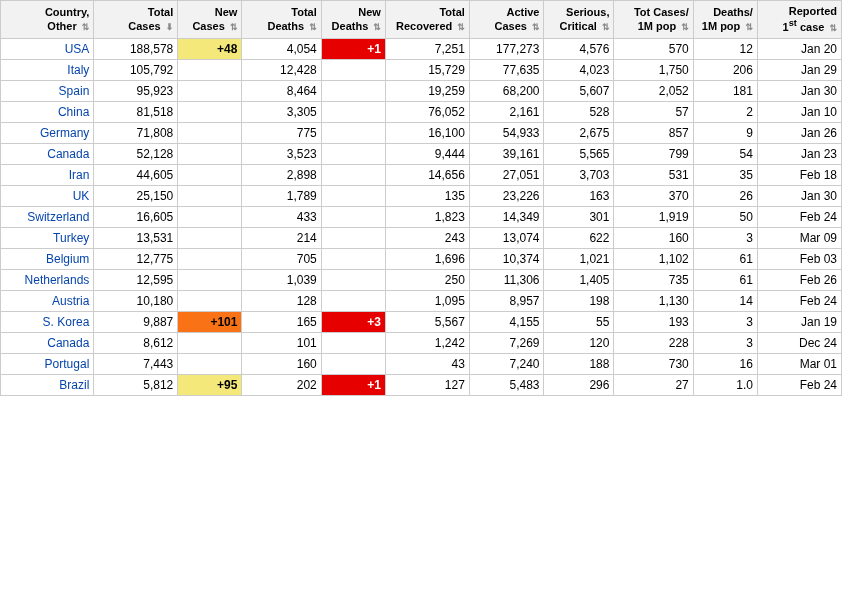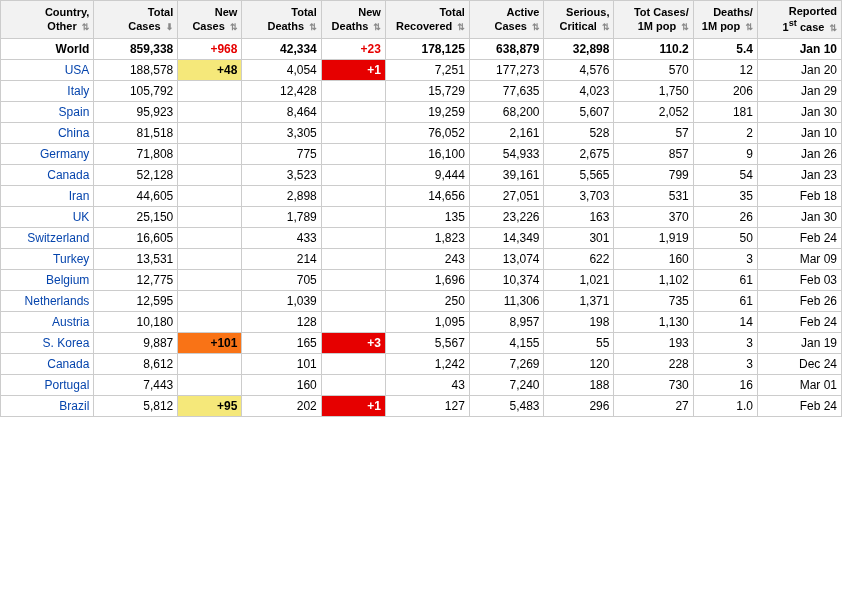--- a/index.html
+++ b/index.html
@@ -91,33 +91,20 @@
       </th>
       <th class="col-deaths-per-m">
         Deaths/<br>1M pop <span class="sort-icon">⇅</span>
       </th>
       <th class="col-reported">
         Reported<br>1<sup>st</sup> case <span class="sort-icon">⇅</span>
       </th>
     </tr>
   </thead>
   <tbody id="table-body">
-  <tr class="world-row">
-  <td>World</td>
-  <td>859,338</td>
-  <td style="color:#e60000;font-weight:bold">+968</td>
-  <td>42,334</td>
-  <td style="color:#e60000;font-weight:bold">+23</td>
-  <td>178,125</td>
-  <td>638,879</td>
-  <td>32,898</td>
-  <td>110.2</td>
-  <td>5.4</td>
-  <td>Jan 10</td>
-</tr>
       <tr>
     <td><a href="#">USA</a></td>
     <td>188,578</td>
     <td style="background-color:#f5e87a;font-weight:bold;">+48</td>
     <td>4,054</td>
     <td style="background-color:#e60000;color:white;font-weight:bold;">+1</td>
     <td>7,251</td>
     <td>177,273</td>
     <td>4,576</td>
     <td>570</td>
@@ -255,21 +242,21 @@
     <td>Feb 03</td>
   </tr>
       <tr>
     <td><a href="#">Netherlands</a></td>
     <td>12,595</td>
     <td style=""></td>
     <td>1,039</td>
     <td style=""></td>
     <td>250</td>
     <td>11,306</td>
-    <td>1,371</td>
+    <td>1,405</td>
     <td>735</td>
     <td>61</td>
     <td>Feb 26</td>
   </tr>
       <tr>
     <td><a href="#">Austria</a></td>
     <td>10,180</td>
     <td style=""></td>
     <td>128</td>
     <td style=""></td>

